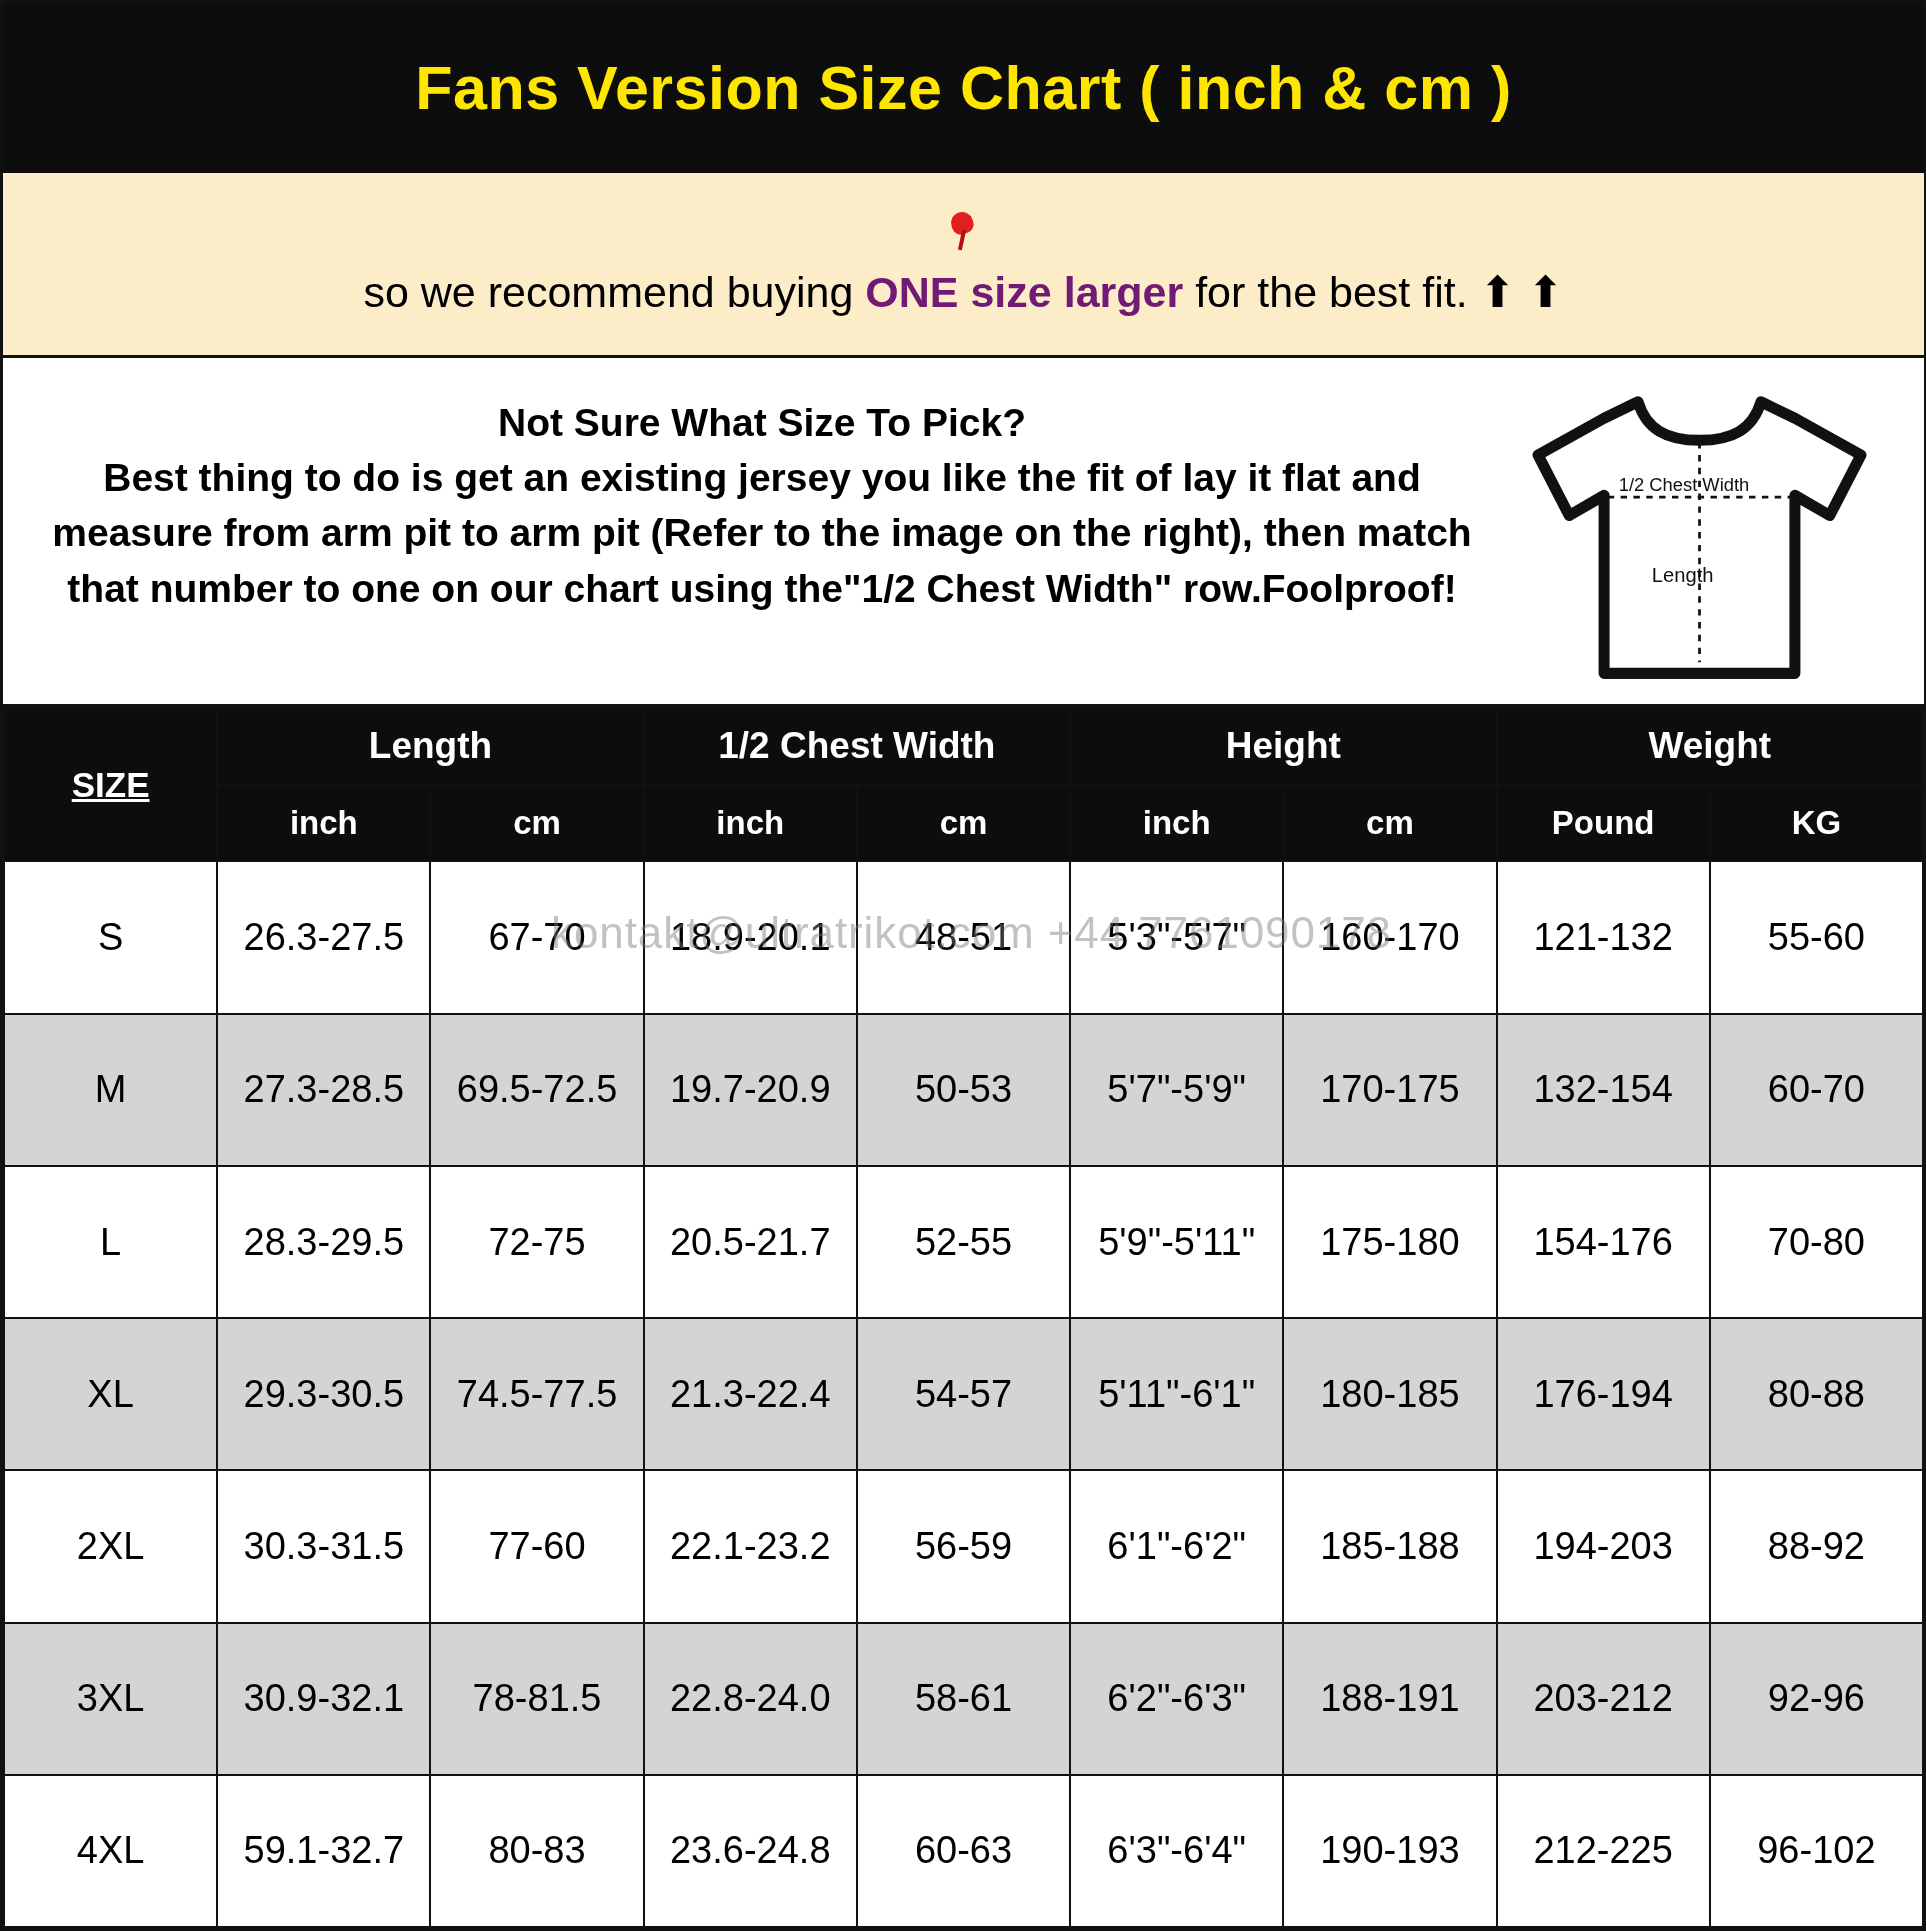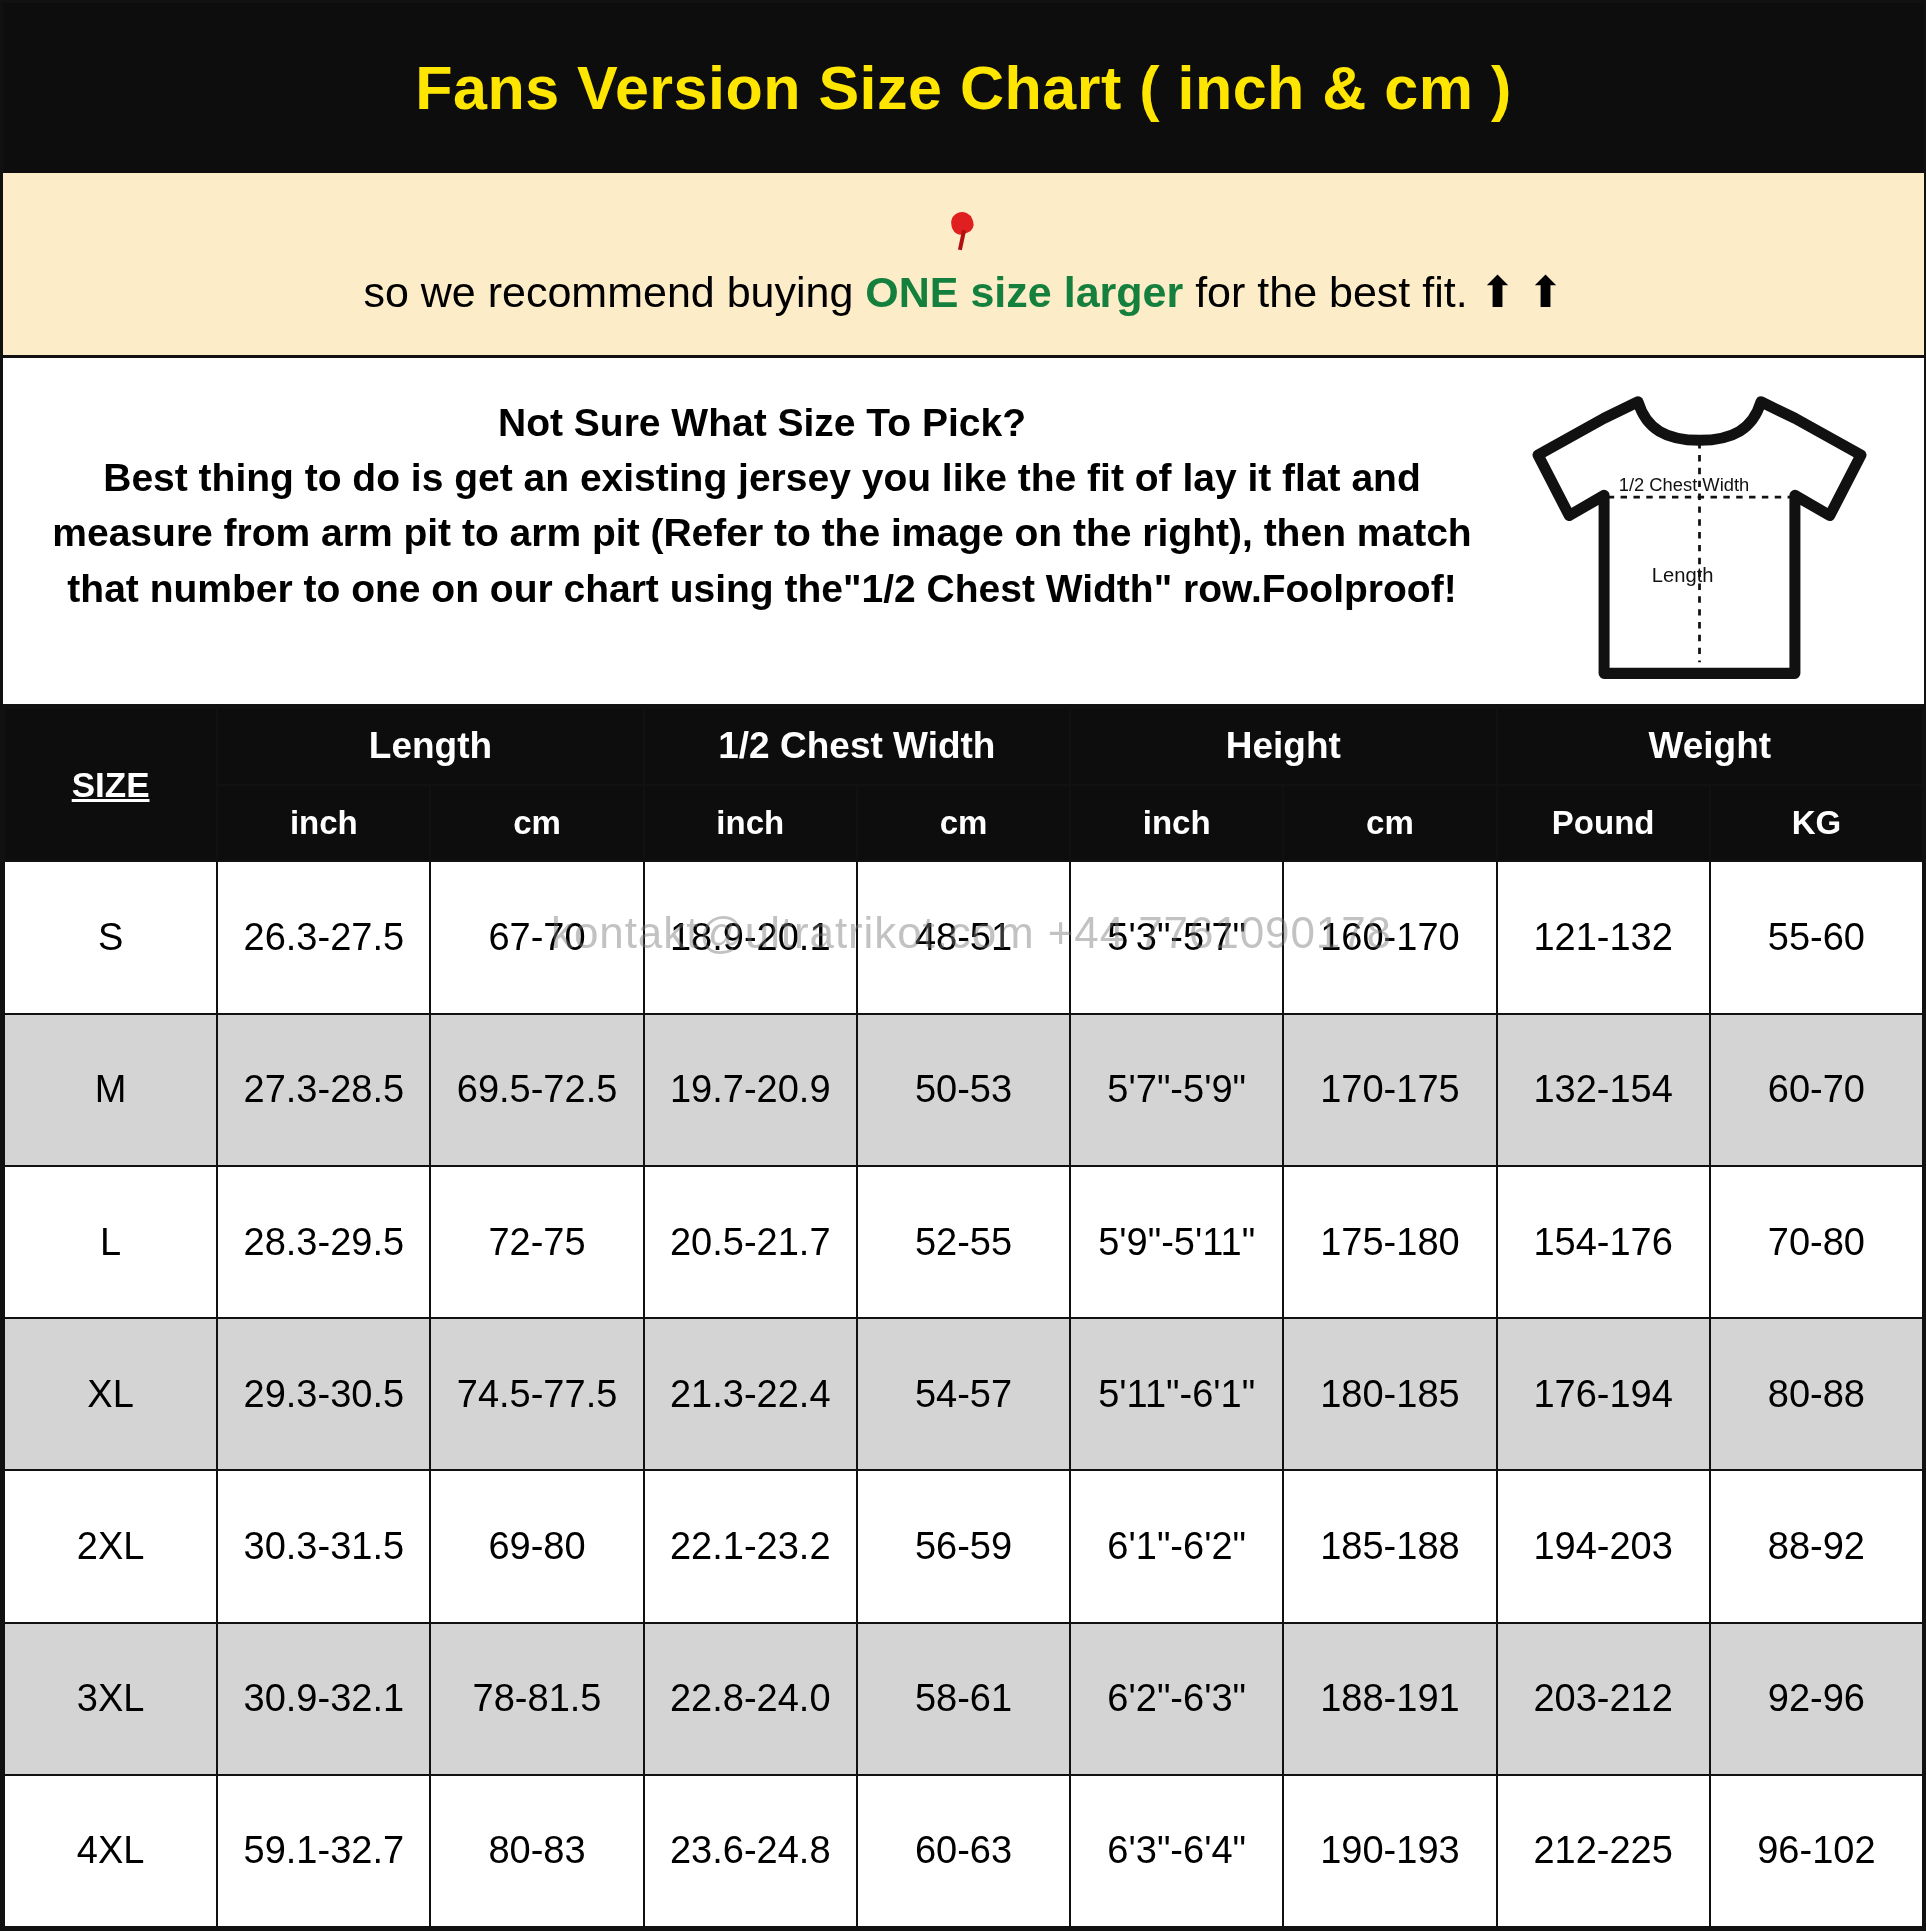--- a/index.html
+++ b/index.html
@@ -70,21 +70,21 @@
   }
   .pin-icon::after {
     content: "";
     position: absolute;
     left: 19px; top: 20px;
     width: 3.7px; height: 20px;
     background: #b01010;
     transform: rotate(12deg);
   }
   .emph-red {
-    color: #15803d;
+    color: #701a75;
     font-weight: bold;
     text-align: center;
   }
 
   
   .advice {
     display: flex;
     align-items: flex-start;
     padding: 24px 27.5px 9.2px 27.5px;
     border-bottom: 3.7px solid #111;
@@ -267,21 +267,21 @@
         <td>21.3-22.4</td>
         <td>54-57</td>
         <td>5'11"-6'1"</td>
         <td>180-185</td>
         <td>176-194</td>
         <td>80-88</td>
       </tr>
       <tr>
         <td>2XL</td>
         <td>30.3-31.5</td>
-        <td>69-80</td>
+        <td>77-60</td>
         <td>22.1-23.2</td>
         <td>56-59</td>
         <td>6'1"-6'2"</td>
         <td>185-188</td>
         <td>194-203</td>
         <td>88-92</td>
       </tr>
       <tr class="alt">
         <td>3XL</td>
         <td>30.9-32.1</td>

